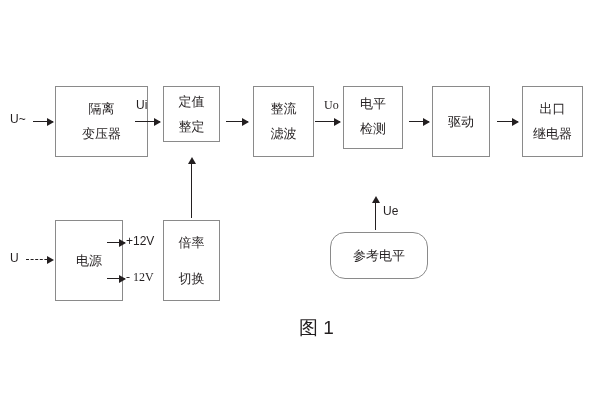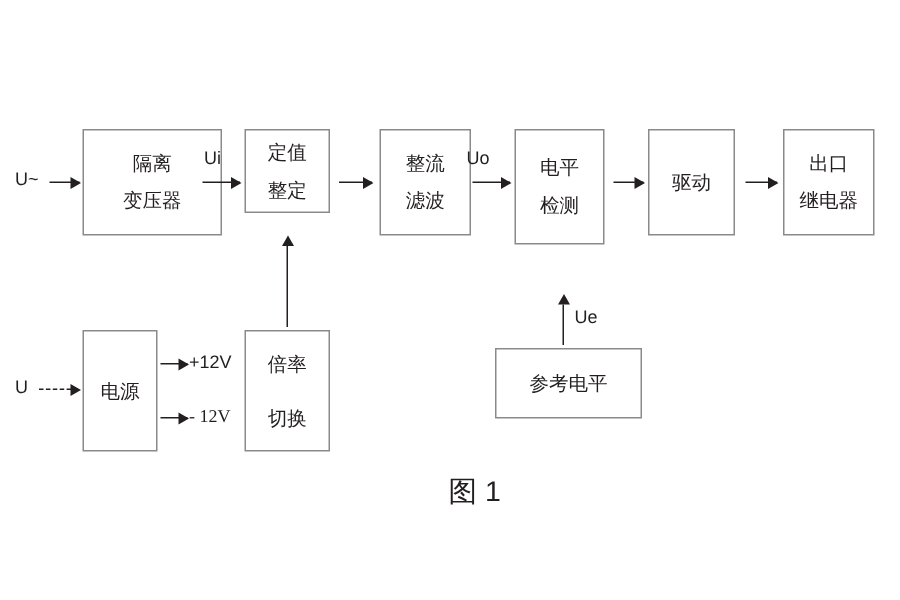--- a/index.html
+++ b/index.html
@@ -86,62 +86,62 @@
     <span class="ln">整定</span>
   </div>
 
   <div class="arrow-h" style="left:226px;top:121px;width:22px;"></div>
 
   <div class="box" style="left:253px;top:86px;width:61px;height:71px;">
     <span class="ln">整流</span>
     <span class="ln">滤波</span>
   </div>
 
-  <div class="lbl" style="left:311px;top:99px;">Uo</div>
+  <div class="lbl" style="left:324px;top:99px;font-family:Liberation Serif, serif;">Uo</div>
   <div class="arrow-h" style="left:315px;top:121px;width:25px;"></div>
 
-  <div class="box" style="left:343px;top:86px;width:60px;height:77px;">
+  <div class="box" style="left:343px;top:86px;width:60px;height:63px;font-family:Liberation Mono, monospace;">
     <span class="ln">电平</span>
     <span class="ln">检测</span>
   </div>
 
   <div class="arrow-h" style="left:409px;top:121px;width:20px;"></div>
 
   <div class="box" style="left:432px;top:86px;width:58px;height:71px;">
     <span class="ln">驱动</span>
   </div>
 
   <div class="arrow-h" style="left:497px;top:121px;width:21px;"></div>
 
   <div class="box" style="left:522px;top:86px;width:61px;height:71px;">
     <span class="ln">出口</span>
     <span class="ln">继电器</span>
   </div>
 
   <div class="lbl" style="left:10px;top:252px;">U</div>
   <div class="arrow-dash" style="left:26px;top:259px;width:26px;"></div>
 
-  <div class="box" style="left:55px;top:220px;width:50px;height:81px;">
+  <div class="box" style="left:55px;top:220px;width:68px;height:81px;">
     <span class="ln">电源</span>
   </div>
 
   <div class="arrow-h" style="left:107px;top:242px;width:18px;"></div>
   <div class="lbl" style="left:126px;top:235px;">+12V</div>
 
   <div class="arrow-h" style="left:107px;top:278px;width:18px;"></div>
   <div class="lbl" style="left:126px;top:271px;font-family:Liberation Serif, serif;">- 12V</div>
 
   <div class="box" style="left:163px;top:220px;width:57px;height:81px;gap:11px;">
     <span class="ln">倍率</span>
     <span class="ln">切换</span>
   </div>
 
   <div class="arrow-v-up" style="left:191px;top:164px;height:54px;"></div>
 
-  <div class="box" style="left:330px;top:232px;width:98px;height:47px;">
+  <div class="box" style="left:330px;top:232px;width:98px;height:47px;border-radius:15px;">
     <span class="ln">参考电平</span>
   </div>
 
   <div class="arrow-v-up" style="left:375px;top:203px;height:27px;"></div>
   <div class="lbl" style="left:383px;top:205px;">Ue</div>
 
   <div class="caption" style="left:299px;top:315px;">图 1</div>
 
 </div>
 

